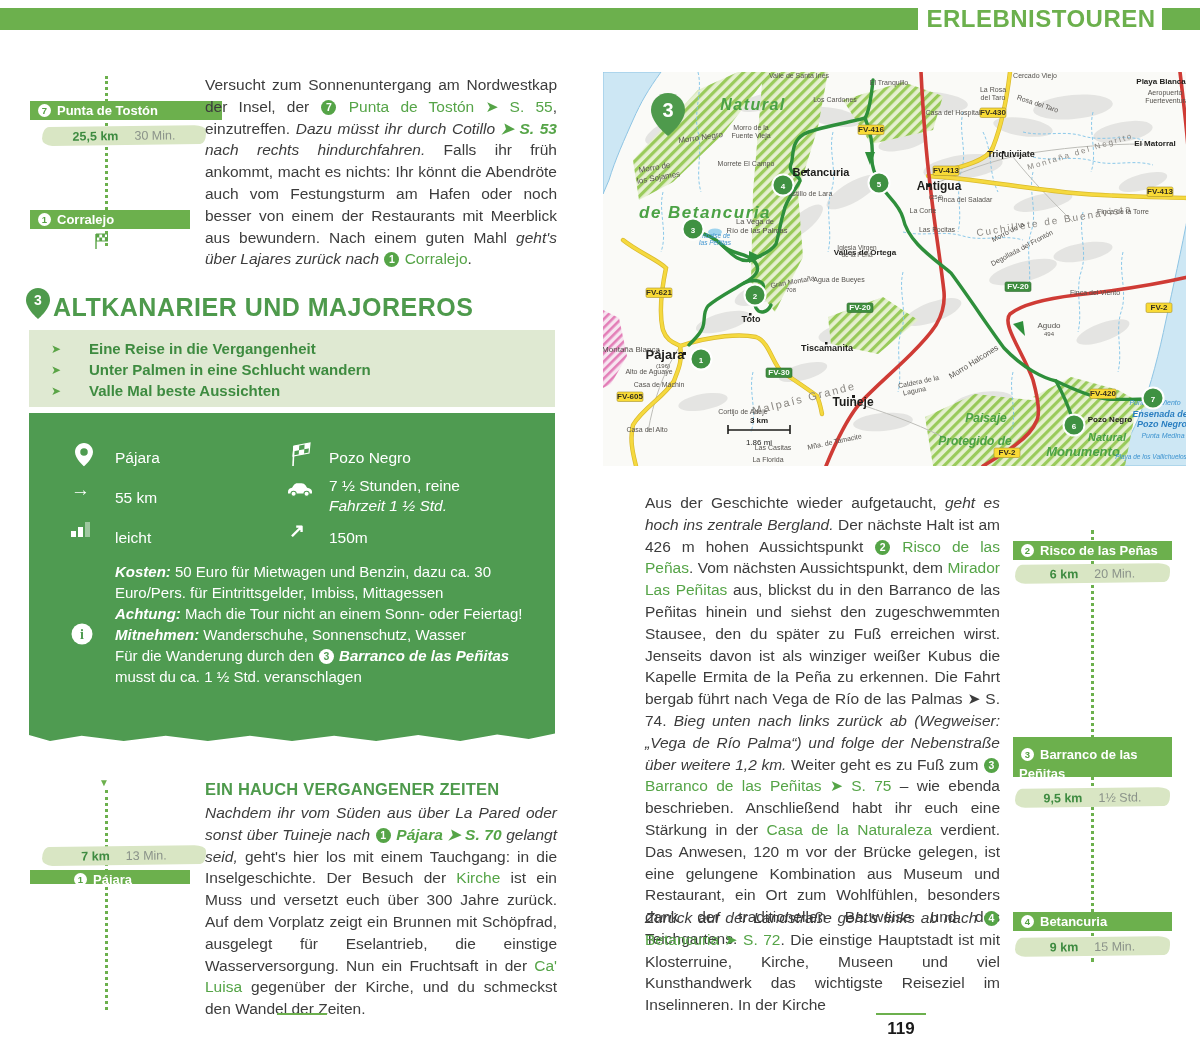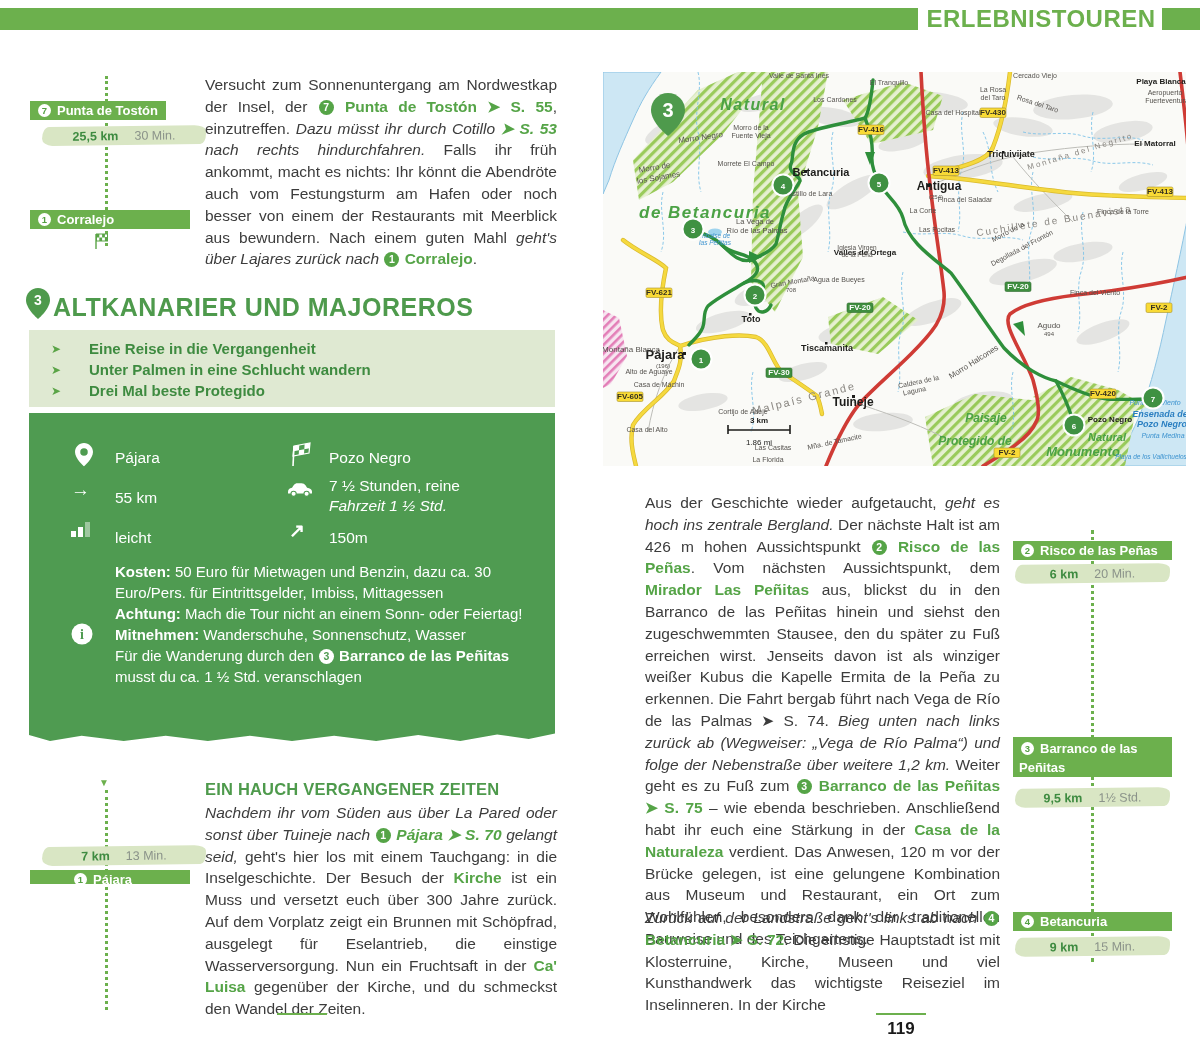--- a/index.html
+++ b/index.html
@@ -23,22 +23,22 @@
         font-size:12.5px;white-space:nowrap;}
   .wash b{color:#3e8b40;}
   .wash span{color:#8b938a;}
   .dl-arrow{position:absolute;color:#6cb04d;font-size:10px;}
   .startflag{position:absolute;color:#5aa447;}
 
   
   .para{position:absolute;text-align:justify;font-size:15.5px;line-height:21.8px;}
   .seg-n{}
   .seg-i{font-style:italic;}
-  .seg-b{font-weight:bold;}
-  .seg-g{color:#55a447;font-weight:bold;}
+  .seg-b{font-weight:bold;font-style:italic;}
+  .seg-g{color:#55a447;font-weight:normal;}
   .seg-gi{color:#55a447;font-weight:bold;font-style:italic;}
   .seg-num{display:inline-block;width:15px;height:15px;border-radius:50%;background:#55a447;color:#fff;
            font-size:10.5px;font-weight:bold;text-align:center;line-height:15px;vertical-align:1px;
            font-style:normal;margin:0 1px;}
   .seg-numw{display:inline-block;width:15px;height:15px;border-radius:50%;background:#fff;color:#4f9b51;
            font-size:10.5px;font-weight:bold;text-align:center;line-height:15px;vertical-align:1px;
            font-style:normal;margin:0 1px;}
 
   
   .sect-head{position:absolute;left:53px;top:293px;color:#4e9a4c;font-weight:bold;font-size:25px;
@@ -84,21 +84,21 @@
 </head>
 <body>
 
 <div id="page">
 
   <div class="topbar abs" style="left:0;width:918px;"></div>
   <div class="hdr-title">ERLEBNISTOUREN</div>
   <div class="topbar abs" style="left:1162px;width:38px;"></div>
 
   <div class="dotline" style="left:105px;top:76px;height:170px;"></div>
-  <div class="mbar" style="left:30px;top:101px;width:136px;height:19px;">
+  <div class="mbar" style="left:30px;top:101px;width:192px;height:19px;">
     <span class="mnum">7</span><span>Punta de Tostón</span>
   </div>
   <div class="wash" style="left:42px;top:126px;width:164px;">
     <b>25,5 km</b>
     <span>30 Min.</span>
   </div>
   <div class="mbar" style="left:30px;top:210px;width:160px;height:19px;">
     <span class="mnum">1</span><span>Corralejo</span>
   </div>
   <div class="startflag" style="left:92px;top:232px;">
@@ -126,21 +126,21 @@
       <div class="hl-row">
         <span class="hl-arrow">➤</span>
         <span class="hl-text">Eine Reise in die Vergangenheit</span>
       </div>
       <div class="hl-row">
         <span class="hl-arrow">➤</span>
         <span class="hl-text">Unter Palmen in eine Schlucht wandern</span>
       </div>
       <div class="hl-row">
         <span class="hl-arrow">➤</span>
-        <span class="hl-text">Drei Mal beste Protegido</span>
+        <span class="hl-text">Valle Mal beste Aussichten</span>
       </div>
     </div>
 
   <div class="darkbox">
     <div class="ib-icon" style="left:46px;top:30px;">
       <svg width="18" height="24" viewBox="0 0 24 32">
           <path d="M12,0 C5.4,0 0,5.4 0,12 C0,21 12,31 12,31 C12,31 24,21 24,12 C24,5.4 18.6,0 12,0 Z M12,17 A5,5 0 1 1 12,7 A5,5 0 1 1 12,17 Z" fill="#fff"></path>
         </svg>
     </div>
     <div class="ib-label" style="left:86px;top:36px;">Pájara</div>
@@ -499,21 +499,21 @@
   <div class="para" style="left:645px;top:907px;width:355px;"><span class="seg-i">Zurück auf der Landstraße geht's links ab nach </span><span class="seg-num">4</span><span class="seg-g"> Betancuria ➤ S. 72</span><span class="seg-n">. Die einstige Hauptstadt ist mit Klosterruine, Kirche, Museen und viel Kunsthandwerk das wichtigste Reiseziel im Inselinneren. In der Kirche</span></div>
 
   <div class="dotline" style="left:1091px;top:530px;height:432px;"></div>
   <div class="mbar" style="left:1013px;top:541px;width:159px;height:19px;">
     <span class="mnum">2</span><span>Risco de las Peñas</span>
   </div>
   <div class="wash" style="left:1015px;top:564px;width:155px;">
     <b>6 km</b>
     <span>20 Min.</span>
   </div>
-  <div class="mbar" style="left:1013px;top:737px;width:159px;height:40px;line-height:19px;padding-top:2px;">
+  <div class="mbar" style="left:1013px;top:737px;width:159px;height:40px;line-height:19px;padding-top:8px;">
     <span class="mnum">3</span><span>Barranco de las Peñitas</span>
   </div>
   <div class="wash" style="left:1015px;top:788px;width:155px;">
     <b>9,5 km</b>
     <span>1½ Std.</span>
   </div>
   <div class="mbar" style="left:1013px;top:912px;width:159px;height:19px;">
     <span class="mnum">4</span><span>Betancuria</span>
   </div>
   <div class="wash" style="left:1015px;top:937px;width:155px;">

